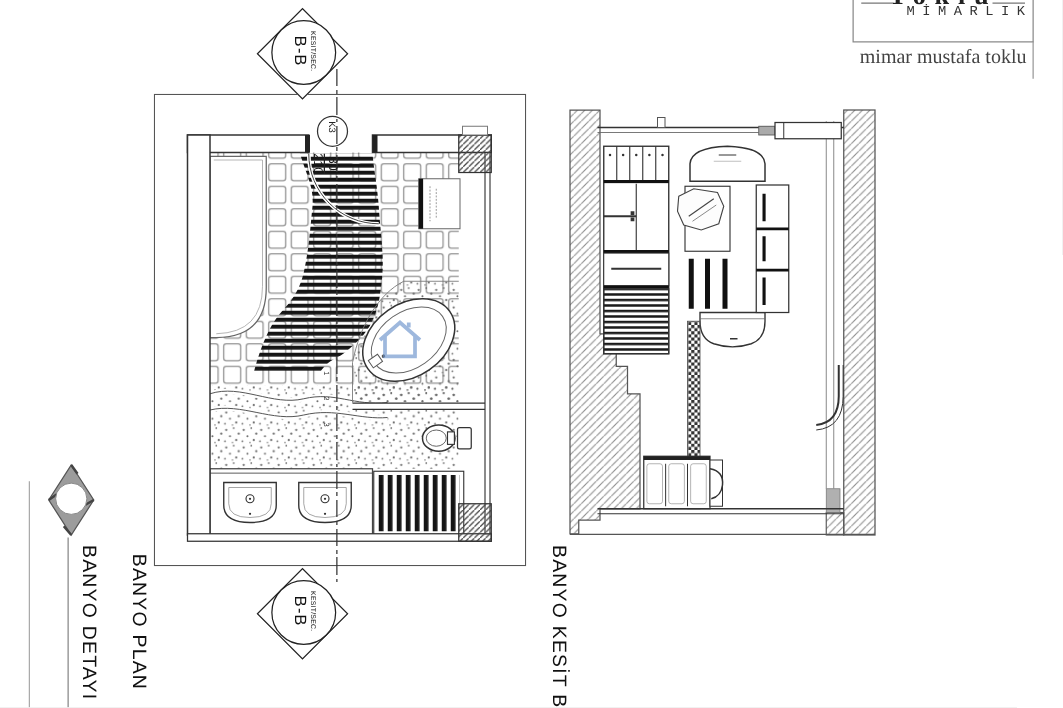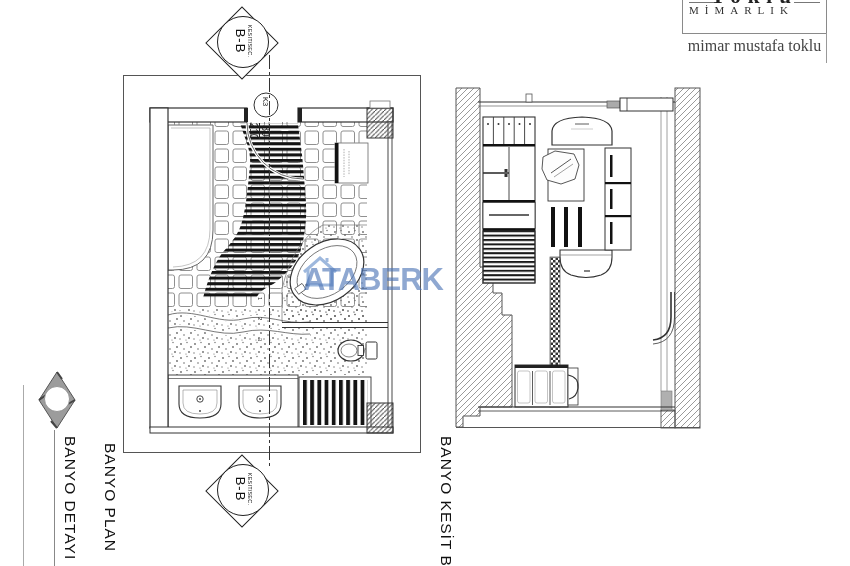--- a/index.html
+++ b/index.html
@@ -7,22 +7,22 @@
          font-family:"Liberation Sans",sans-serif;margin:0 auto;}
   .abs{position:absolute;}
   .line{position:absolute;background:#999;}
   
   #logo-box{position:absolute;left:682px;top:-14px;width:143px;height:46px;
             border:1px solid #8a8a8a;background:#fff;}
   #logo-brand{position:absolute;left:0;top:-3px;width:100%;text-align:center;
               font-family:"Liberation Serif",serif;font-size:21px;font-weight:bold;
               letter-spacing:7px;color:#222;}
   .logo-rule{position:absolute;top:15px;height:1px;background:#777;width:26px;}
-  #logo-firm{position:absolute;left:0;top:17px;width:100%;text-align:left;
-             font-family:Liberation Serif, serif;font-size:11px;letter-spacing:6px;
+  #logo-firm{position:absolute;left:0;top:17px;width:100%;text-align:right;
+             font-family:Liberation Mono, monospace;font-size:11px;letter-spacing:6px;
              color:#333;text-indent:6px;}
   #logo-tagline{position:absolute;left:682px;top:37px;width:145px;text-align:center;
                 font-family:"Liberation Serif",serif;font-size:16px;color:#444;}
   
   .diamond{position:absolute;width:50px;height:50px;border:1.5px solid #222;
            background:#fff;transform:rotate(45deg);}
   .mcircle{position:absolute;width:50px;height:50px;border:1.5px solid #222;
            border-radius:50%;background:#fff;}
   .marker-text{position:absolute;width:48px;height:28px;transform:rotate(90deg);
                display:flex;flex-direction:column;align-items:center;justify-content:center;
@@ -331,16 +331,15 @@
   </div>
   <div id="logo-tagline">mimar mustafa toklu</div>
   <div class="line" style="left:826px;top:33px;width:1px;height:30px;"></div>
 
   <div id="watermark">
     <svg class="abs" style="left:299px;top:253px;" width="42" height="36" viewBox="0 0 42 36" opacity="0.65">
       <path d="M5,19 L21,5 L37,19" fill="none" stroke="#6b93cc" stroke-width="3"></path>
       <path d="M9,16 V32 H33 V16" fill="none" stroke="#6b93cc" stroke-width="3"></path>
       <path d="M28,9 V5" stroke="#6b93cc" stroke-width="3"></path>
     </svg>
-    <span id="wm-primary">ATABERK</span>
   </div>
 
 </div>
 
 </body></html>

